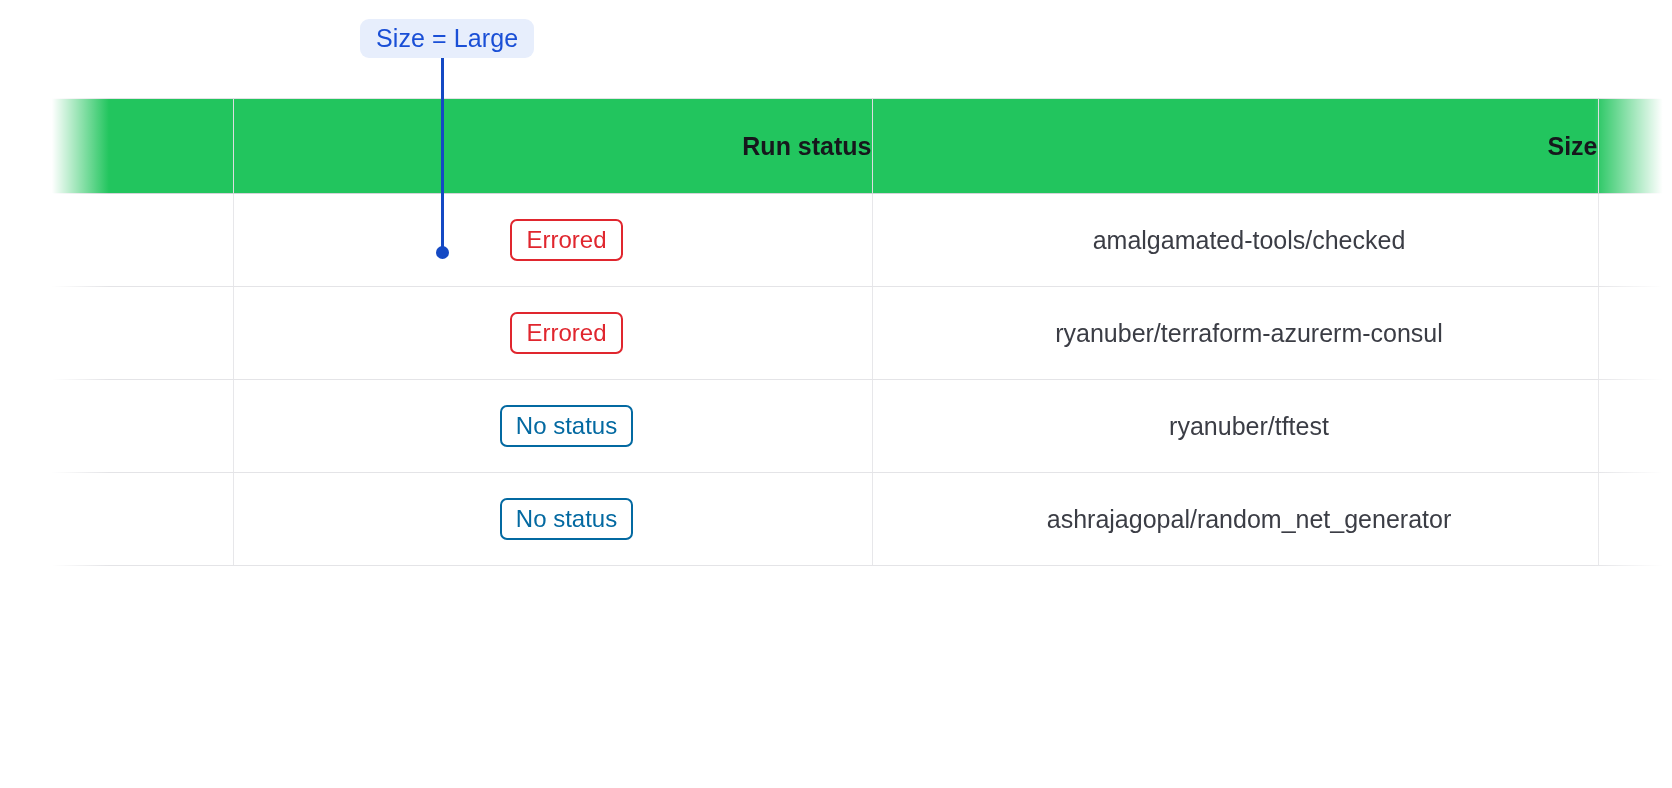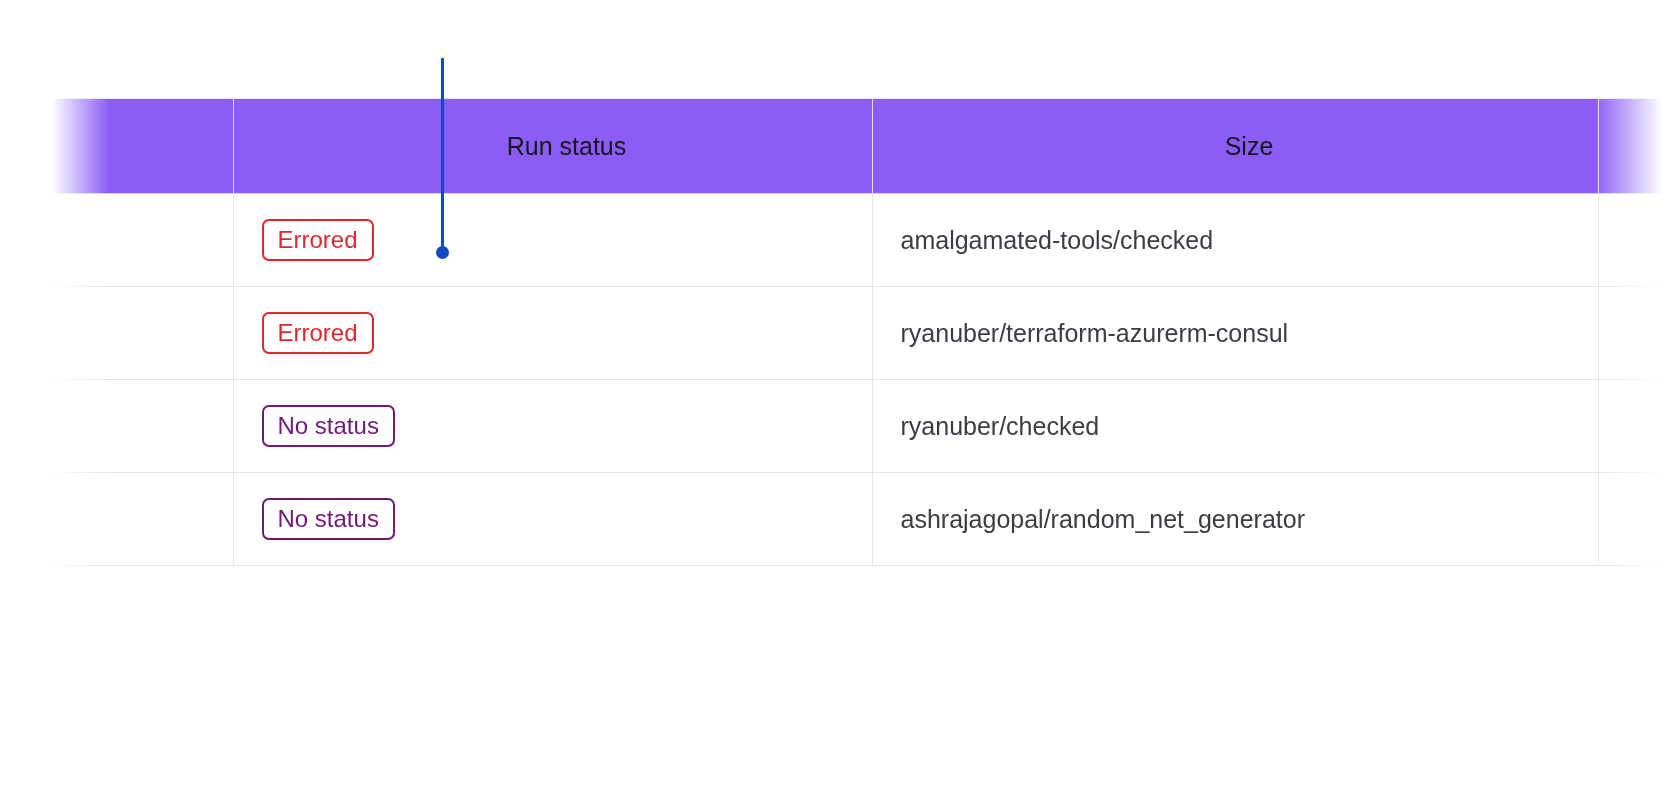--- a/index.html
+++ b/index.html
@@ -82,45 +82,46 @@
     color: #3b3d45;
   }
 
   col.c-sel   { width: 186px; }
   col.c-stat  { width: 639px; }
   col.c-repo  { width: 726px; }
   col.c-tail  { width: 74px;  }
 
   thead th {
     height: 95px;
-    background: #8b5cf6;
+    background: #22c55e;
     border-bottom: 1px solid #d3d4d8;
     border-top: 1px solid #e2e2e5;
     border-right: 1px solid #dcdde0;
-    text-align: center;
+    text-align: right;
     vertical-align: middle;
     font-size: 25px;
-    font-weight: normal;
+    font-weight: bold;
     color: #16171c;
     padding: 0 0 0 28px;
     box-sizing: border-box;
   }
   thead th.c-blank { padding: 0; }
   thead th:last-child { border-right: none; }
 
   tbody td {
     height: 93px;
     border-bottom: 1px solid #e4e4e7;
     border-right: 1px solid #e7e7ea;
     vertical-align: middle;
     padding: 0 0 0 28px;
     box-sizing: border-box;
     color: #3b3d45;
     font-size: 25px;
     white-space: nowrap;
+    text-align: center;
   }
   tbody td.c-blank { padding: 0; }
   tbody td:last-child { border-right: none; }
 
   
   .badge {
     display: inline-flex;
     align-items: center;
     justify-content: center;
     height: 42px;
@@ -128,21 +129,21 @@
     border-radius: 7px;
     border: 2px solid currentColor;
     font-size: 24px;
     line-height: 1;
     box-sizing: border-box;
     background: #ffffff;
     white-space: nowrap;
   }
   .badge.errored        { color: #e0262e; }
   .badge.policy-checked { color: #bb5a00; }
-  .badge.no-status      { color: #701a75; }
+  .badge.no-status      { color: #0369a1; }
 
   
   .fade-left {
     position: absolute;
     left: 47px; top: 98px;
     width: 62px; height: 690px;
     background: linear-gradient(to right, #ffffff 8%, rgba(255,255,255,0) 100%);
     pointer-events: none;
     z-index: 20;
   }
@@ -199,35 +200,36 @@
             <span class="badge errored">Errored</span>
           </td>
           <td>ryanuber/terraform-azurerm-consul</td>
           <td class="c-blank"></td>
         </tr>
         <tr>
           <td class="c-blank"></td>
           <td>
             <span class="badge no-status">No status</span>
           </td>
-          <td>ryanuber/checked</td>
+          <td>ryanuber/tftest</td>
           <td class="c-blank"></td>
         </tr>
         <tr>
           <td class="c-blank"></td>
           <td>
             <span class="badge no-status">No status</span>
           </td>
           <td>ashrajagopal/random_net_generator</td>
           <td class="c-blank"></td>
         </tr>
       </tbody>
     </table>
   </div>
 
   <div class="fade-left"></div>
   <div class="fade-right"></div>
   <div class="fade-bottom"></div>
 
   <div class="callout-line"></div>
   <div class="callout-dot"></div>
+  <div class="callout">Size = Large</div>
 
 </div>
 
 </body></html>

